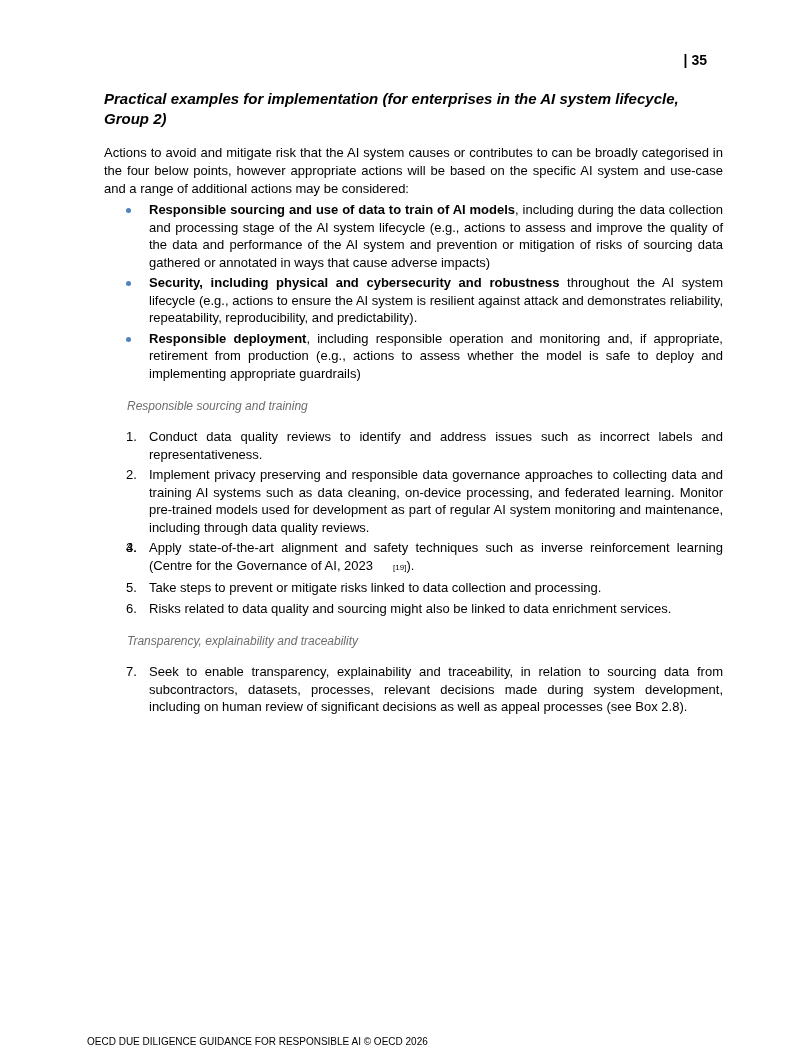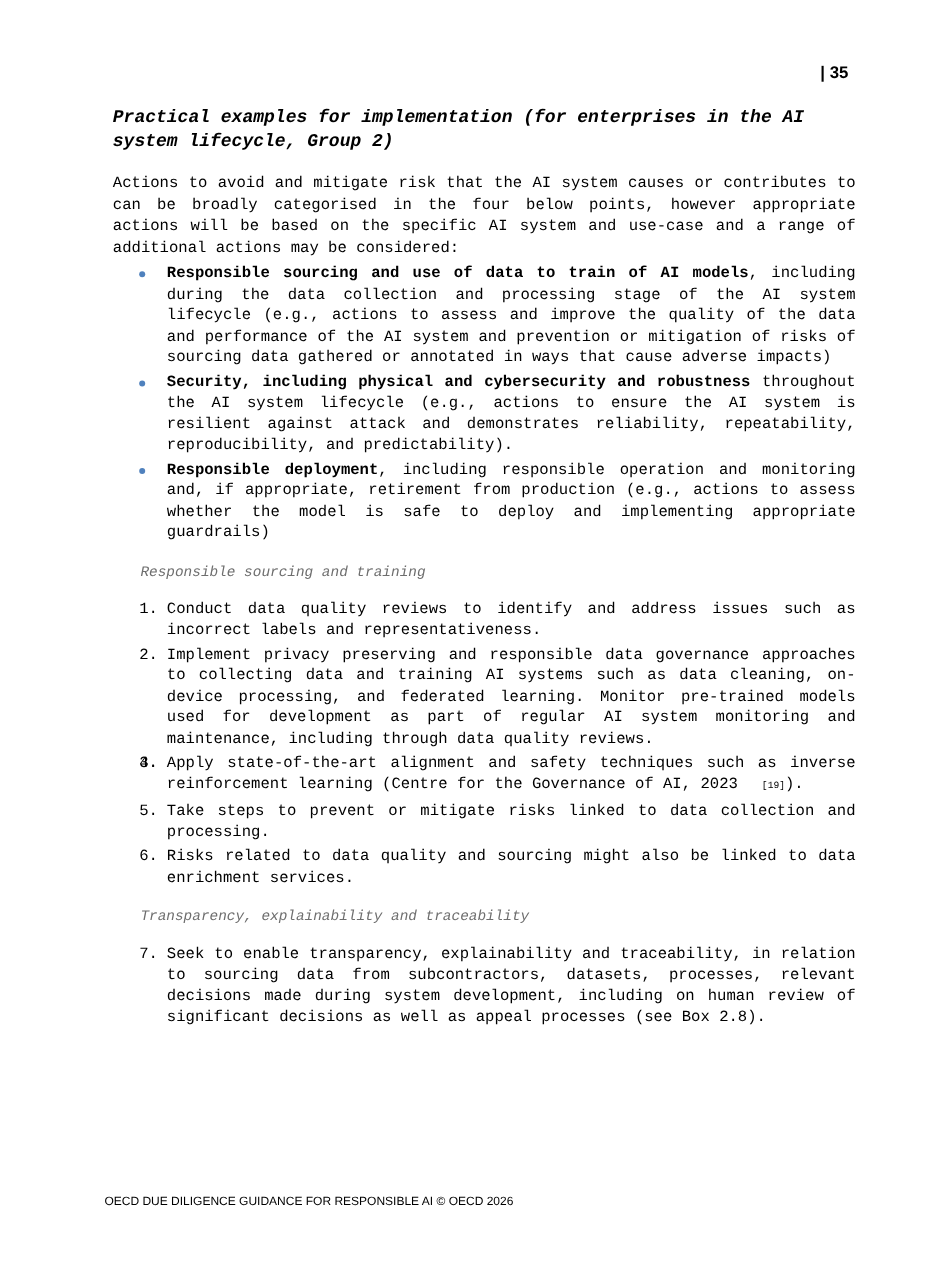--- a/index.html
+++ b/index.html
@@ -1,30 +1,30 @@
 <!DOCTYPE html>
 <html><head>
 <meta charset="utf-8">
 <style>
   html, body { margin: 0; padding: 0; background: #ffffff; }
   body { width: 793px; height: 1057px; position: relative; overflow: hidden;
          font-family: "Liberation Sans", sans-serif; color: #000; }
   .page-number { position: absolute; top: 52px; right: 86px; font-size: 14px; font-weight: bold; margin-left: 48px; }
-  .content { position: absolute; left: 94px; top: 89px; width: 619px; font-family: Liberation Mono, monospace; }
+  .content { position: absolute; left: 104px; top: 89px; width: 619px; }
   h1 { margin: 0; font-size: 15px; font-style: italic; font-weight: bold; line-height: 20px; width: 590px; }
   p.intro { margin: 15px 0 0 0; font-size: 13px; line-height: 18px; text-align: justify; }
   ul.bullets { list-style: none; margin: 3px 0 0 0; padding: 0; }
   ul.bullets li { position: relative; padding-left: 45px; font-size: 13px; line-height: 17.5px; text-align: justify; margin-bottom: 3px; }
   ul.bullets li .dot { position: absolute; left: 22px; top: 7px; width: 5px; height: 5px; border-radius: 50%; background: #4f81bd; }
   h2 { margin: 15px 0 0 23px; font-size: 12px; font-style: italic; font-weight: normal; color: #6e6e6e; line-height: 18px; }
   ol.numbered { list-style: none; margin: 13px 0 0 0; padding: 0; }
   ol.numbered li { position: relative; padding-left: 45px; font-size: 13px; line-height: 17.5px; text-align: justify; margin-bottom: 3px; }
   ol.numbered li .num { position: absolute; left: 22px; top: 0; }
   sup.ref, .ref { font-size: 8px; vertical-align: baseline; padding-left: 20px; }
-  .footer { position: absolute; left: 87px; top: 996px; font-size: 10px; }
+  .footer { position: absolute; left: 87px; top: 1036px; font-size: 10px; }
 </style>
 </head>
 <body>
 
 <div class="page-number">| 35</div>
 
 <div class="content">
   <h1>Practical examples for implementation (for enterprises in the AI system lifecycle, Group 2)</h1>
   <p class="intro">Actions to avoid and mitigate risk that the AI system causes or contributes to can be broadly categorised in the four below points, however appropriate actions will be based on the specific AI system and use-case and a range of additional actions may be considered:</p>
 

